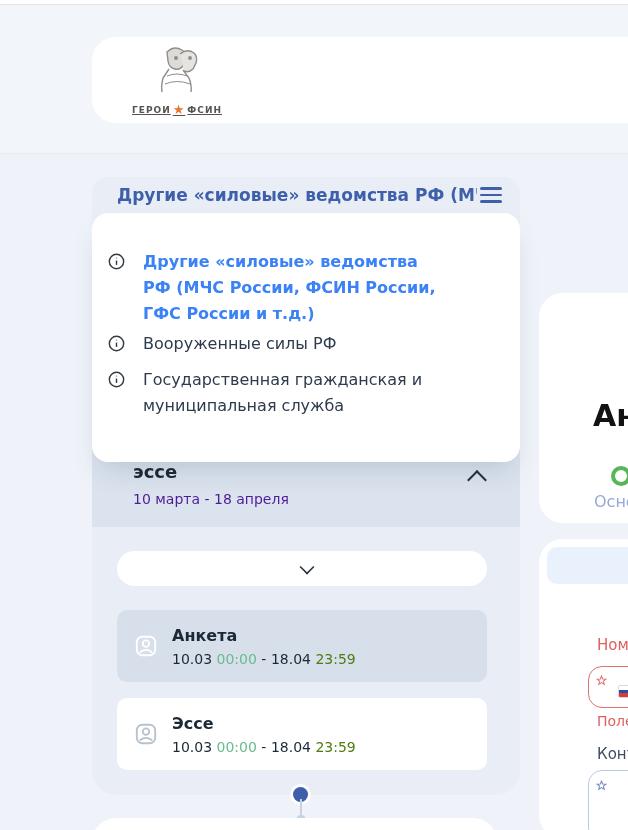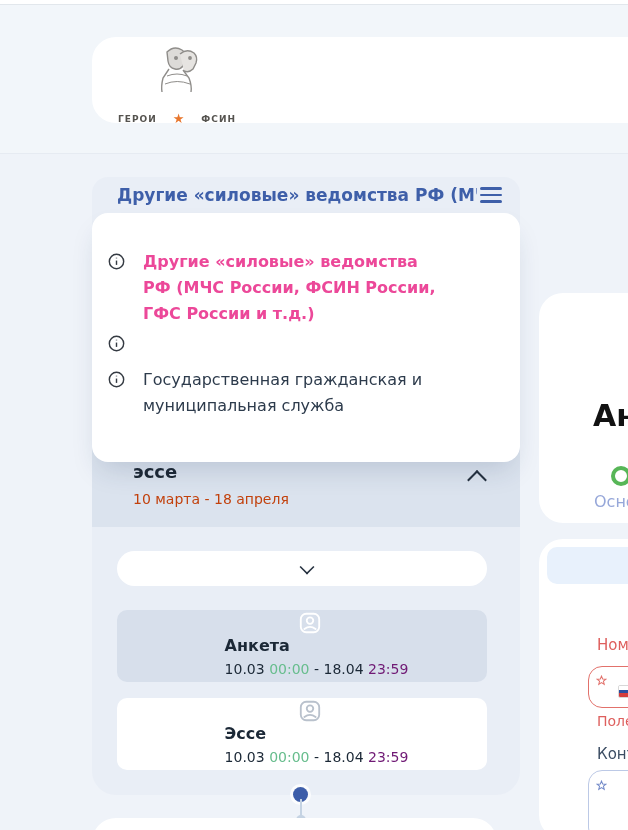--- a/index.html
+++ b/index.html
@@ -11,61 +11,61 @@
   }
   .abs { position:absolute; }
 
   
   .top-strip { left:0; top:0; width:628px; height:5px; background:#ffffff; border-bottom:1px solid #e2e7ec; }
   .section-bg { left:0; top:153px; width:628px; height:677px; background:#eff3f9; border-top:1px solid #e6ebf2; }
 
   
   .header-card { left:92px; top:37px; width:560px; height:86px; background:#ffffff; border-radius:24px; }
   .logo { left:45px; top:7px; width:80px; height:72px; text-align:center; }
-  .logo-text { font-size:9px; font-weight:700; letter-spacing:1px; color:#55534f; white-space:nowrap; display:flex; align-items:center; justify-content:center; gap:16px; margin-top:16px; }
+  .logo-text { font-size:9px; font-weight:700; letter-spacing:1px; color:#55534f; white-space:nowrap; display:flex; align-items:center; justify-content:center; gap:2px; margin-top:7px;text-decoration:underline; }
   .logo-star { color:#e8762d; font-size:13px; line-height:10px; }
 
   
   .stage-card { left:92px; top:177px; width:428px; height:618px; background:#e9eef6; border-radius:16px 16px 24px 24px; }
   .stage-bar { position:absolute; left:0; top:0; width:100%; height:36px; display:flex; align-items:center; justify-content:space-between; padding:0 18px 0 25px; }
   .stage-title { font-size:17px; font-weight:700; color:#3e5fa9; white-space:nowrap; overflow:hidden; max-width:360px; }
   .burger { width:22px; cursor:pointer; }
   .burger span { display:block; height:2.5px; background:#3e5fa9; border-radius:2px; margin:4px 0; }
 
   .stage-band { position:absolute; left:0; top:271px; width:100%; height:79px; background:#dbe3ee; }
   .stage-head { position:absolute; left:41px; top:284px; }
   .stage-head-title { font-size:18px; font-weight:700; color:#1c2733; }
-  .stage-head-dates { font-size:14px; color:#c2410c; margin-top:9px; }
+  .stage-head-dates { font-size:14px; color:#4c1d95; margin-top:9px; }
   .chev { display:inline-block; width:14px; height:14px; border-right:2.5px solid #25313f; border-bottom:2.5px solid #25313f; }
   .chev-up { transform:rotate(-135deg); position:absolute; right:36px; top:296px; }
   .chev-down { transform:rotate(45deg) scale(.75); margin-left:10px; margin-bottom:4px; }
 
   .expand-btn { position:absolute; left:25px; top:374px; width:370px; height:35px; background:#ffffff; border:none; border-radius:18px; font-family:inherit; font-size:16px; font-weight:500; color:#202e3d; display:flex; align-items:center; justify-content:center; cursor:pointer; }
 
-  .task { position:absolute; left:25px; width:370px; height:72px; border-radius:10px; display:flex; align-items:center; padding-left:16px;flex-direction:column; }
+  .task { position:absolute; left:25px; width:370px; height:72px; border-radius:10px; display:flex; align-items:center; padding-left:16px; }
   .task-1 { top:433px; background:#d7dfeb; }
   .task-2 { top:521px; background:#ffffff; }
   .task-icon { width:26px; height:26px; flex:0 0 26px; }
   .task-body { margin-left:13px; }
   .task-title { font-size:16px; font-weight:700; color:#1b2836; }
   .task-dates { font-size:14px; font-weight:500; color:#1b2836; margin-top:6px; }
   .t-green { color:#67bd8d; }
-  .t-red { color:#701a75; }
+  .t-red { color:#4d7c0f; }
 
   .dot-big { position:absolute; left:201px; top:610px; width:15px; height:15px; border-radius:50%; background:#3e5ea9; box-shadow:0 0 0 3px rgba(255,255,255,.8); }
   .dot-line { position:absolute; left:208px; top:622px; width:2px; height:20px; background:#c5d3e3; }
   .dot-small { position:absolute; left:204px; top:638px; width:10px; height:10px; border-radius:50%; background:#c5d3e3; }
 
   
   .dropdown { left:92px; top:213px; width:428px; height:249px; background:#ffffff; border-radius:16px; box-shadow:0 14px 28px -8px rgba(30,50,90,.18); z-index:5; }
   .dd-item { position:absolute; left:16px; display:flex; cursor:pointer; }
   .dd-i1 { top:36px; } .dd-i2 { top:118px; } .dd-i3 { top:154px; }
   .info-ic { width:17px; height:17px; flex:0 0 17px; margin-top:4px; }
   .dd-label { margin-left:18px; width:300px; font-size:16px; line-height:26px; color:#2d3b4c; }
-  .dd-active .dd-label { color:#ec4899; font-weight:600; }
+  .dd-active .dd-label { color:#3b82f6; font-weight:600; }
 
   
   .bottom-card { left:92px; top:818px; width:405px; height:40px; background:#ffffff; border-radius:24px 24px 0 0; }
 
   
   .right-a { left:539px; top:293px; width:200px; height:230px; background:#ffffff; border-radius:24px; }
   .ra-heading { position:absolute; left:54px; top:105px; font-size:30px; font-weight:700; color:#121212; white-space:nowrap; }
   .check-ring { position:absolute; left:72px; top:173px; width:20px; height:20px; border-radius:50%; border:4px solid #57b657; background:#ffffff; }
   .ra-tab { position:absolute; left:55px; top:199px; font-size:16px; color:#96a7d9; white-space:nowrap; cursor:pointer; }
 
@@ -179,20 +179,21 @@
         <line x1="9" y1="5" x2="9" y2="5.7"></line>
     </svg>
     <div class="dd-label">Другие «силовые» ведомства РФ (МЧС России, ФСИН России, ГФС России и т.д.)</div>
   </div>
   <div class="dd-item dd-i2">
     <svg class="info-ic" viewBox="0 0 18 18" fill="none" stroke="#343a42" stroke-width="1.5">
       <circle cx="9" cy="9" r="7.6"></circle>
         <line x1="9" y1="8" x2="9" y2="12.6"></line>
         <line x1="9" y1="5" x2="9" y2="5.7"></line>
     </svg>
+    <div class="dd-label">Вооруженные силы РФ</div>
   </div>
   <div class="dd-item dd-i3">
     <svg class="info-ic" viewBox="0 0 18 18" fill="none" stroke="#343a42" stroke-width="1.5">
       <circle cx="9" cy="9" r="7.6"></circle>
         <line x1="9" y1="8" x2="9" y2="12.6"></line>
         <line x1="9" y1="5" x2="9" y2="5.7"></line>
     </svg>
     <div class="dd-label">Государственная гражданская и муниципальная служба</div>
   </div>
 </div>

